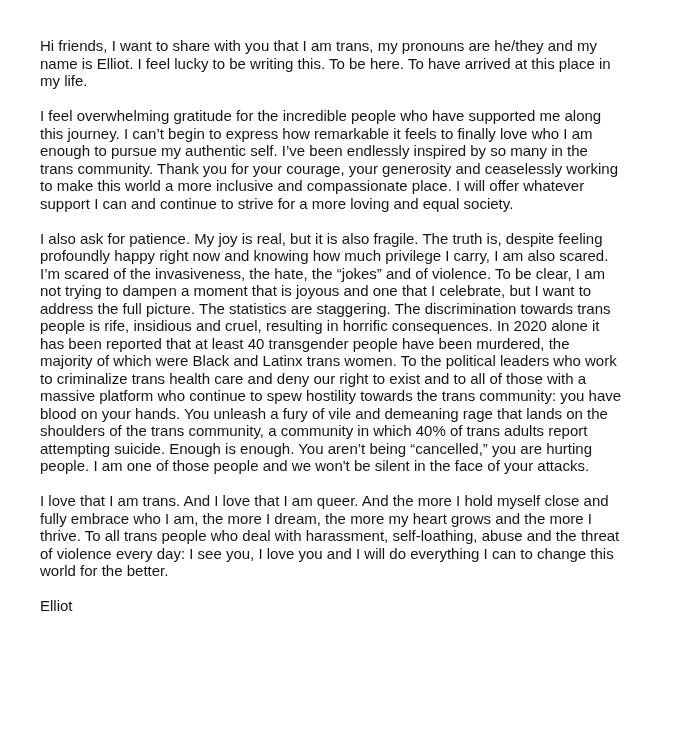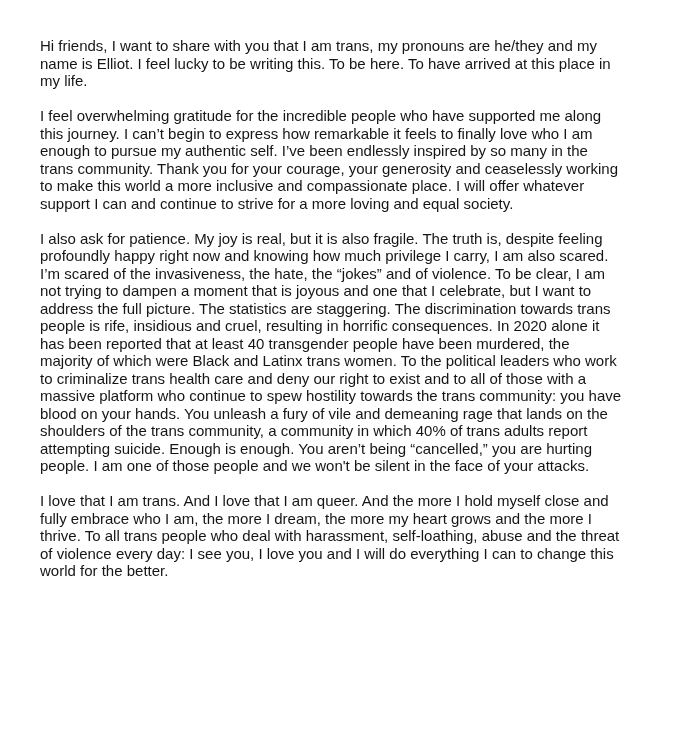--- a/index.html
+++ b/index.html
@@ -55,13 +55,14 @@
 massive platform who continue to spew hostility towards the trans community: you have
 blood on your hands. You unleash a fury of vile and demeaning rage that lands on the
 shoulders of the trans community, a community in which 40% of trans adults report
 attempting suicide. Enough is enough. You aren’t being “cancelled,” you are hurting
 people. I am one of those people and we won't be silent in the face of your attacks.</p>
   <p>I love that I am trans. And I love that I am queer. And the more I hold myself close and
 fully embrace who I am, the more I dream, the more my heart grows and the more I
 thrive. To all trans people who deal with harassment, self-loathing, abuse and the threat
 of violence every day: I see you, I love you and I will do everything I can to change this
 world for the better.</p>
+  <p>Elliot</p>
 </main>
 
 </body></html>

